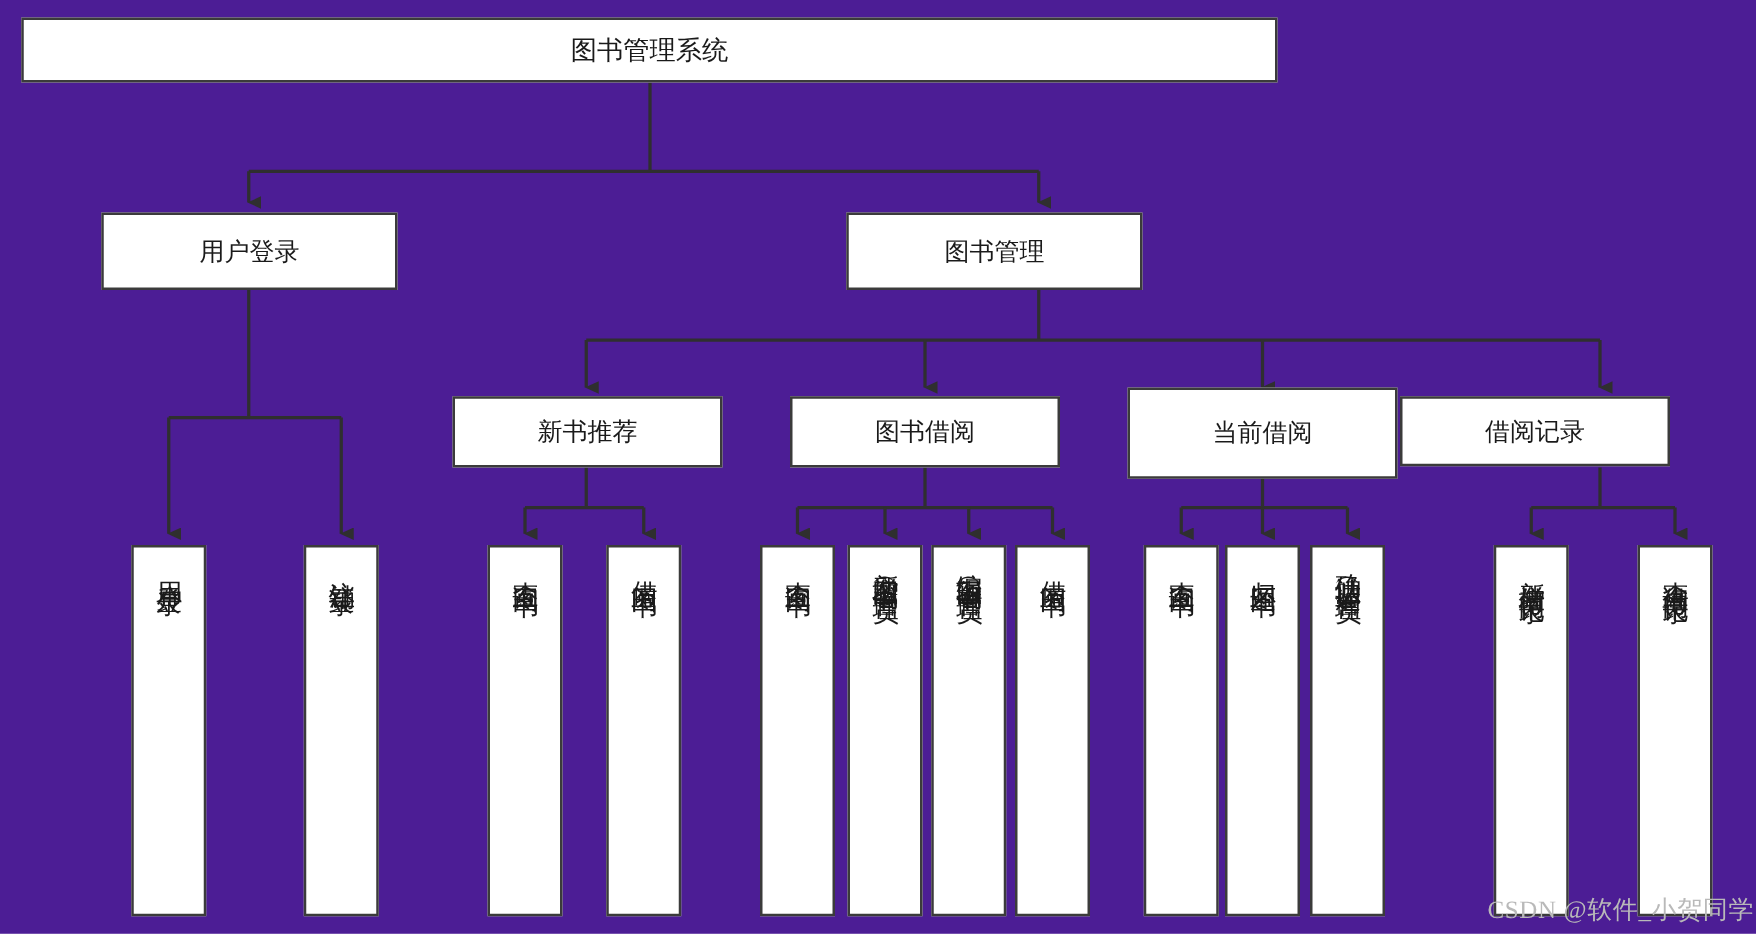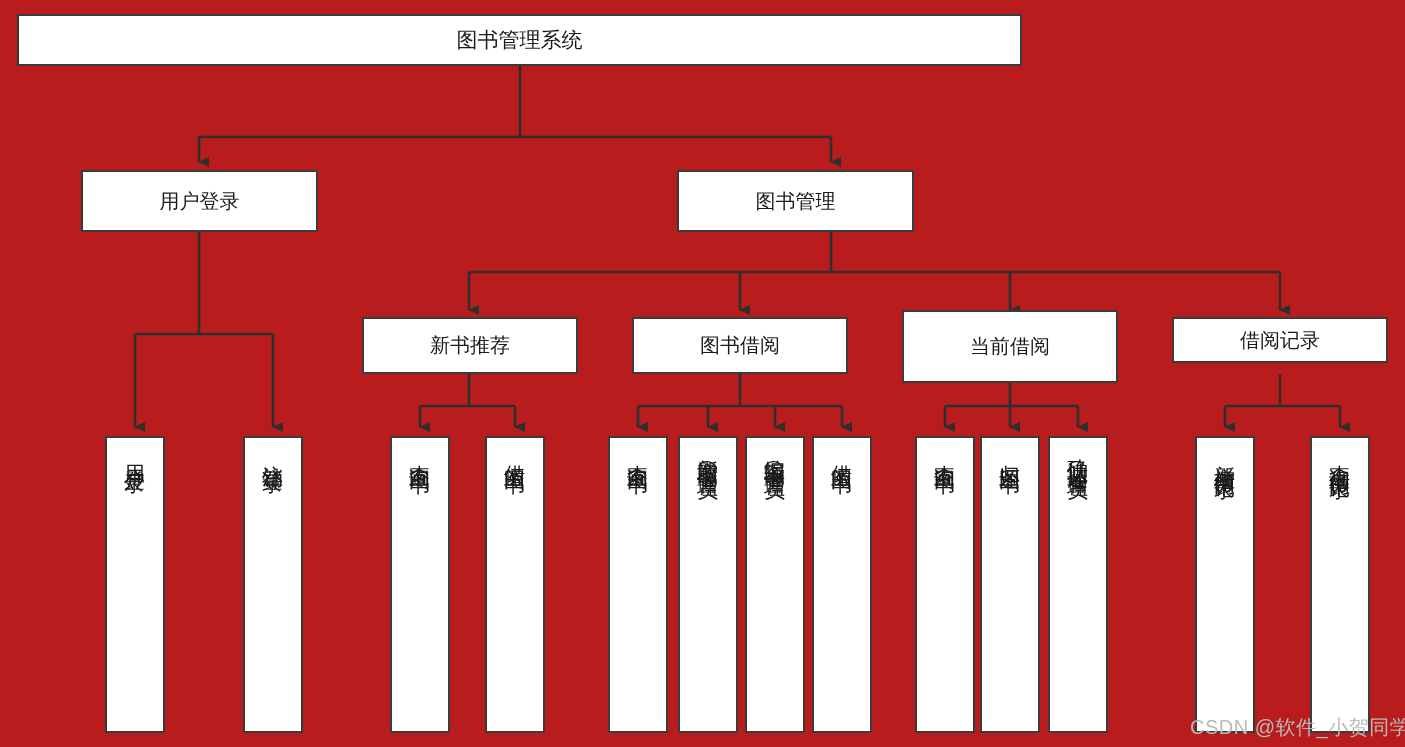--- a/index.html
+++ b/index.html
@@ -1,18 +1,18 @@
 <!DOCTYPE html>
 <html><head>
 <meta charset="utf-8">
 <style>
   html,body{margin:0;padding:0;background:#ffffff;}
   body{width:1405px;height:747px;overflow:hidden;
        font-family:"Liberation Sans","DejaVu Sans",sans-serif;}
-  #stage{position:relative;width:1405px;height:747px;background:#b91c1c;}
+  #stage{position:relative;width:1405px;height:747px;background:#4c1d95;font-family:Liberation Serif, serif;}
 
   svg.wires{position:absolute;left:0;top:0;width:1405px;height:747px;}
 
   .node{position:absolute;box-sizing:border-box;background:#ffffff;
         border:2.5px solid #3b3b3b;display:flex;align-items:center;
         justify-content:center;color:#1a1a1a;}
   .node.root{font-size:21px;}
   .node.lvl2{font-size:20px;}
   .node.lvl3{font-size:20px;}
 
@@ -80,21 +80,21 @@
   </svg>
 
   <div class="node root" style="left:17px;top:14px;width:1005px;height:52px;">图书管理系统</div>
 
   <div class="node lvl2" style="left:81px;top:170px;width:237px;height:62px;">用户登录</div>
   <div class="node lvl2" style="left:677px;top:170px;width:237px;height:62px;">图书管理</div>
 
   <div class="node lvl3" style="left:632px;top:317px;width:216px;height:57px;">图书借阅</div>
   <div class="node lvl3" style="left:362px;top:317px;width:216px;height:57px;">新书推荐</div>
   <div class="node lvl3" style="left:902px;top:310px;width:216px;height:73px;text-align:right;">当前借阅</div>
-  <div class="node lvl3" style="left:1172px;top:317px;width:216px;height:46px;">借阅记录</div>
+  <div class="node lvl3" style="left:1120px;top:317px;width:216px;height:56px;">借阅记录</div>
 
   <div class="node leaf" style="left:105px;top:436px;width:60px;height:297px;">用户登录</div>
   <div class="node leaf" style="left:243px;top:436px;width:60px;height:297px;">注销登录</div>
 
   <div class="node leaf" style="left:390px;top:436px;width:60px;height:297px;">查询图书</div>
   <div class="node leaf" style="left:485px;top:436px;width:60px;height:297px;">借阅图书</div>
 
   <div class="node leaf" style="left:608px;top:436px;width:60px;height:297px;">查询图书</div>
   <div class="node leaf tall" style="left:678px;top:436px;width:60px;height:297px;">新增图书（管理员）</div>
   <div class="node leaf tall" style="left:745px;top:436px;width:60px;height:297px;">编辑图书（管理员）</div>

